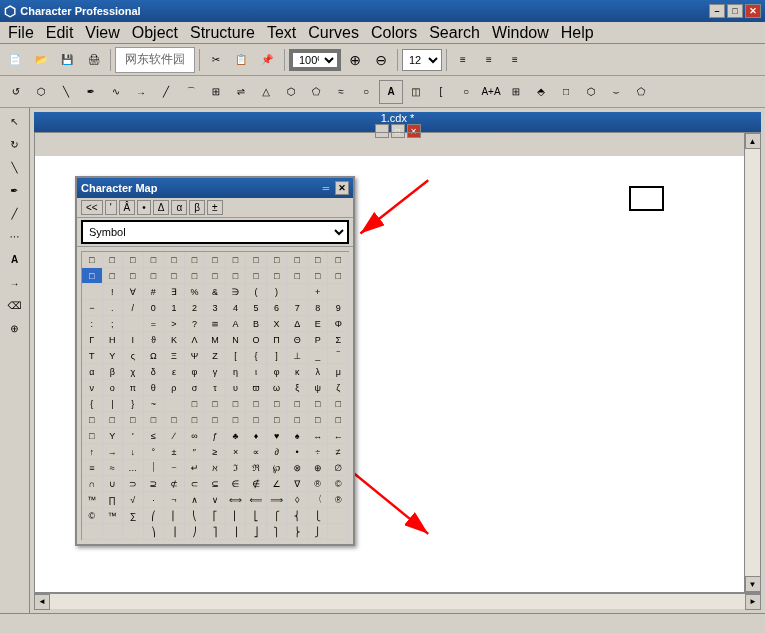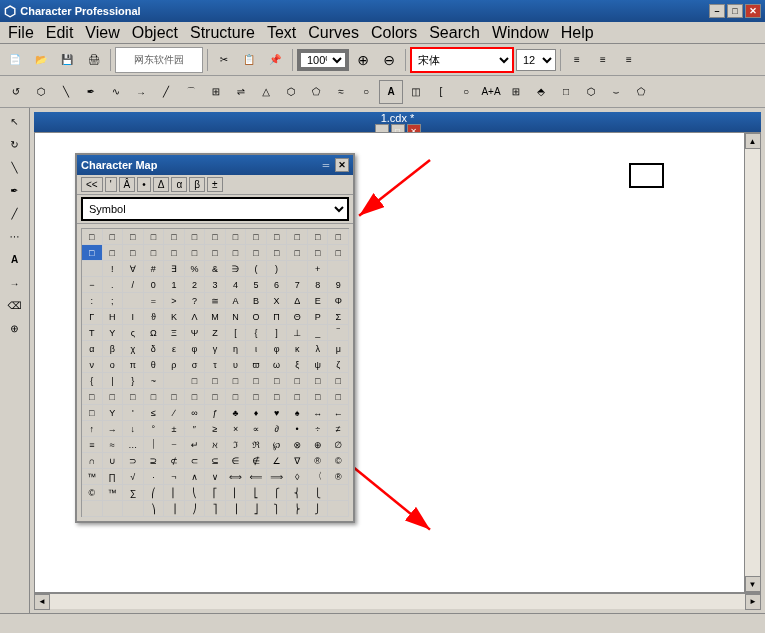--- a/index.html
+++ b/index.html
@@ -135,20 +135,21 @@
       border: 1px solid #888;
       font-size: 8px;
       display: flex; align-items: center; justify-content: center;
       cursor: pointer;
     }
 
     .doc-workspace {
       flex: 1;
       background: white;
       position: relative;
+      margin-top: 23px;
     }
 
     
     .scrollbar-v {
       width: 16px;
       background: #d4d0c8;
       border-left: 1px solid #888;
       display: flex;
       flex-direction: column;
       align-items: center;
@@ -315,46 +316,41 @@
 
 <div class="toolbar">
 
   <div class="tb-btn" title="New">📄</div>
   <div class="tb-btn" title="Open">📂</div>
   <div class="tb-btn" title="Save">💾</div>
   <div class="tb-btn" title="Print">🖨</div>
   <div class="toolbar-separator"></div>
 
   <div style="display:flex;align-items:center;gap:1px;">
-    <div class="tb-btn" style="width:88px;height:26px;background:#fff;border:1px solid #999;font-size:10px;color:#666;">网东软件园</div>
+    <div class="tb-btn" style="width:80px;height:26px;background:#fff;border:1px solid #999;font-size:12px;color:#666;">网东软件园</div>
   </div>
 
   <div class="toolbar-separator"></div>
   <div class="tb-btn">✂</div>
   <div class="tb-btn">📋</div>
   <div class="tb-btn">📌</div>
   <div class="toolbar-separator"></div>
 
   <select class="zoom-select">
     <option>100%</option>
     <option>50%</option>
     <option>75%</option>
     <option>150%</option>
     <option>200%</option>
   </select>
   <div class="tb-btn" style="font-size:14px;">⊕</div>
   <div class="tb-btn" style="font-size:14px;">⊖</div>
 
   <div class="toolbar-separator"></div>
 
-  <div style="border:2px solid red; display:inline-block;">
-    <select class="zoom-select" style="width:100px;border:none;">
-      <option>宋体</option>
-    </select>
-  </div>
 
   <select class="font-size-select">
     <option>12</option>
     <option>8</option>
     <option>10</option>
     <option>14</option>
     <option>16</option>
     <option>18</option>
     <option>24</option>
   </select>

